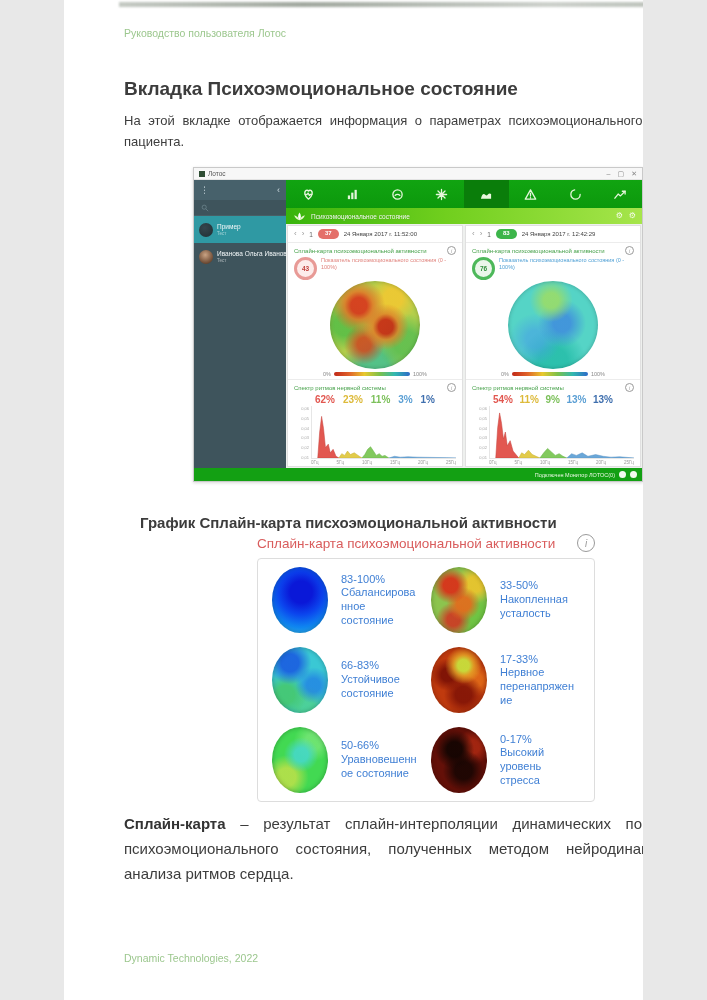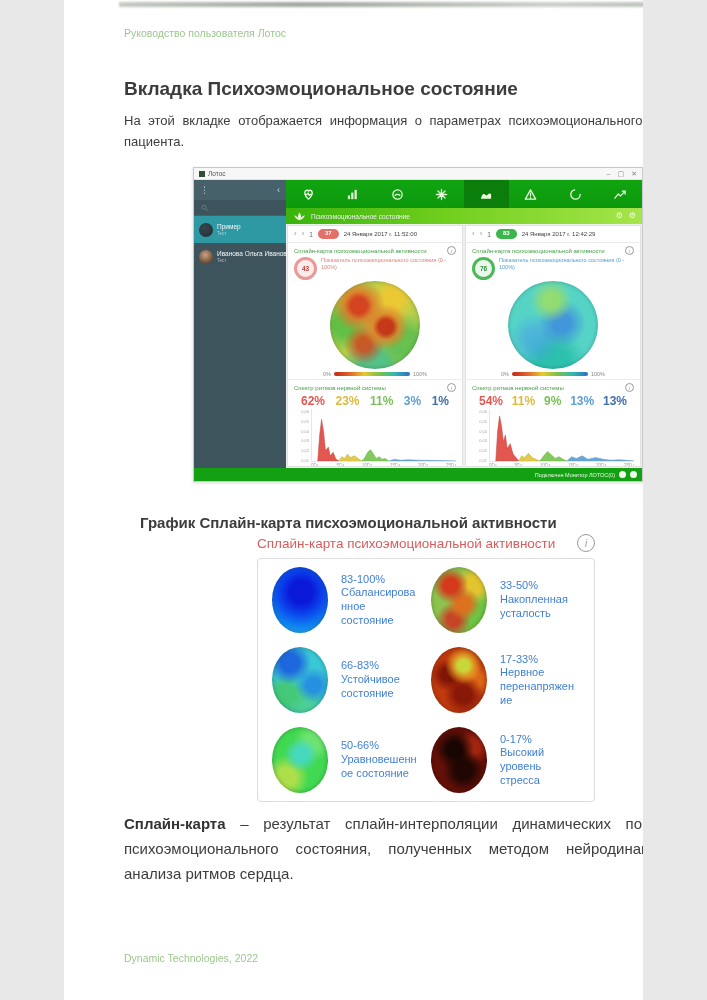--- a/index.html
+++ b/index.html
@@ -83,21 +83,21 @@
   .app-oval.right{background:
     radial-gradient(circle at 48% 22%,rgba(150,220,110,.95) 0 9%,transparent 26%),
     radial-gradient(circle at 60% 48%,rgba(60,130,225,.75) 0 12%,transparent 34%),
     radial-gradient(circle at 30% 66%,rgba(70,160,230,.6) 0 10%,transparent 30%),
     radial-gradient(circle at 50% 92%,rgba(40,190,170,.9) 0 16%,transparent 36%),
     #55d4c6;}
   .scale-row{display:flex;align-items:center;justify-content:center;gap:3px;font-size:5.5px;color:#888;}
   .scale-bar{width:76px;height:4px;border-radius:2px;
     background:linear-gradient(90deg,#c02818,#e0622a,#e8c82e,#7cc04a,#32b8b0,#2e6ac8);}
   .spectrum{border-top:1px solid #ececec;padding:3px 6px 1px;flex:1;}
-  .pct-row{display:flex;justify-content:space-between;padding:0 5px;font-size:12px;font-weight:bold;margin:2px 2px 1px;}
+  .pct-row{display:flex;justify-content:space-between;padding:0 5px;font-size:10px;font-weight:bold;margin:2px 16px 1px;}
   .c0{color:#e25750;} .c1{color:#ddba3a;} .c2{color:#7cc05a;} .c3{color:#5b9fd4;} .c4{color:#3f6fae;}
   .chart-wrap{position:relative;margin-left:17px;height:52px;border-left:1px solid #e6e6e6;border-bottom:1px solid #e6e6e6;}
   .ylabels{position:absolute;left:-17px;top:0;bottom:-2px;width:15px;display:flex;flex-direction:column;
     justify-content:space-between;font-size:4px;color:#aaa;text-align:right;padding-right:1px;box-sizing:border-box;}
   .chart-wrap svg{position:absolute;inset:0;width:100%;height:100%;}
   .xlabels{display:flex;justify-content:space-between;margin-left:17px;font-size:4.5px;color:#999;margin-top:1px;}
   .statusbar{position:absolute;left:0;bottom:0;right:0;height:13px;background:#13a013;display:flex;align-items:center;
     justify-content:flex-end;padding:0 5px;gap:4px;box-sizing:border-box;}
   .statusbar .st-text{font-size:5.5px;color:#eaf8e4;}
   .st-ico{width:7px;height:7px;border-radius:50%;background:#f2faee;flex:none;}

